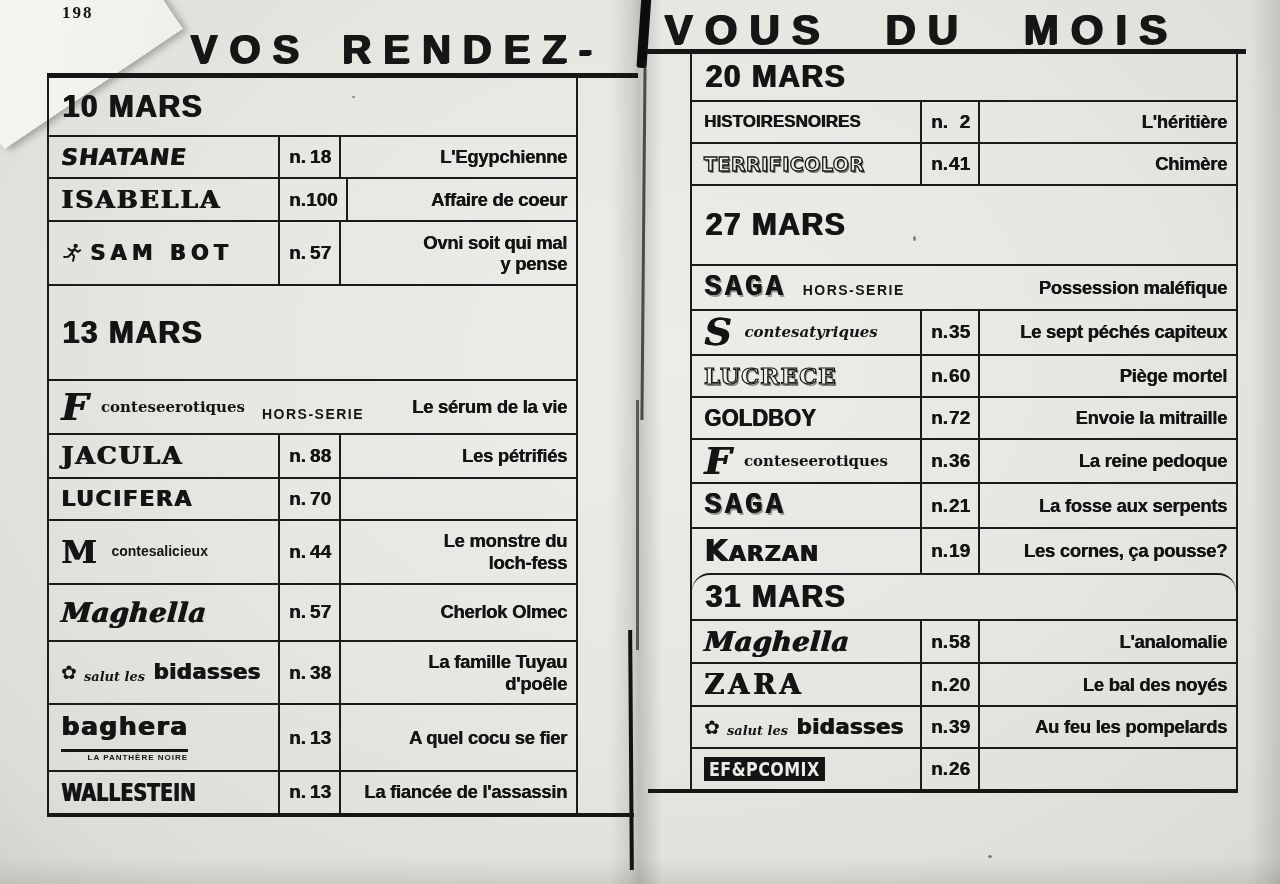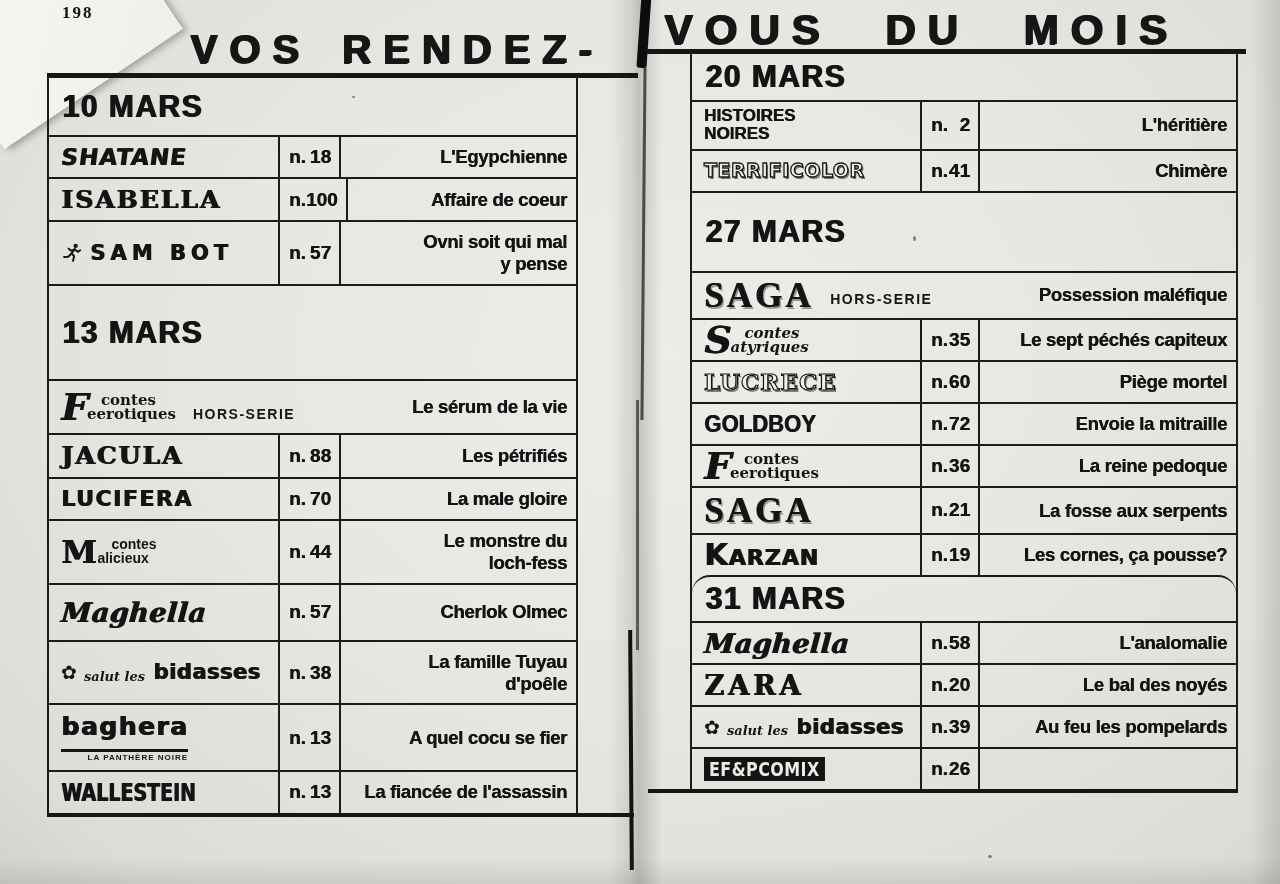--- a/index.html
+++ b/index.html
@@ -85,32 +85,32 @@
   .s-goldboy .logo-text{font-family:"Liberation Sans",sans-serif;font-size:24px;transform:scaleX(.92);
     transform-origin:left center;text-shadow:.9px 0 0;}
   .s-karzan .logo-text{font-family:"DejaVu Sans",sans-serif;font-size:22px;letter-spacing:1px;
     text-shadow:1.3px 0 0;display:block;}
   .s-karzan .logo-text::first-letter{font-size:30px;}
   .s-zara .logo-text{font-family:"DejaVu Serif",serif;font-size:27px;letter-spacing:4px;text-shadow:1.2px 0 0;}
   .s-terrificolor .logo-text{font-family:"DejaVu Sans",sans-serif;font-size:19px;letter-spacing:.5px;
     color:#f1efe9;-webkit-text-stroke:1.3px #141414;text-shadow:1.5px 1.5px 0 rgba(20,20,20,.55);}
   .s-lucrece .logo-text{font-family:"DejaVu Serif",serif;font-size:23px;letter-spacing:1px;
     color:#f1efe9;-webkit-text-stroke:1.2px #141414;text-shadow:1.5px 1.5px 0 rgba(20,20,20,.5);}
-  .s-saga .logo-text{font-family:Liberation Serif, serif;font-size:35px;letter-spacing:3px;
+  .s-saga .logo-text{font-family:Liberation Mono, monospace;font-size:29px;letter-spacing:3px;
     text-shadow:2px 2px 0 rgba(20,20,20,.4),.8px 0 0 #141414;}
   .s-efpcomix .logo-text{font-family:"DejaVu Sans",sans-serif;font-size:19px;background:#141414;
     color:#edebe5;padding:3px 6px 2px;transform:scaleX(.84);transform-origin:left center;letter-spacing:.5px;}
   .logo-wrap{display:flex;flex-direction:column;align-items:flex-start;}
   .s-baghera .logo-text{font-family:"DejaVu Sans",sans-serif;font-size:25px;letter-spacing:1.5px;
     text-shadow:1.3px 0 0;border-bottom:3px solid #141414;padding-bottom:10px;}
   .sub{font-family:"Liberation Sans",sans-serif;font-weight:bold;font-size:8px;letter-spacing:1px;
     align-self:flex-end;margin-top:1px;}
   .initial{font-family:"DejaVu Serif",serif;font-weight:bold;font-style:italic;font-size:38px;
     line-height:.75;text-shadow:1px 0 0;}
-  .stack{display:flex;flex-direction:column;font-family:"DejaVu Serif",serif;font-weight:bold;
+  .stack{display:flex;font-family:"DejaVu Serif",serif;font-weight:bold;
     font-size:15px;line-height:.95;}
   .stack .l0{margin-left:14px;}
   .s-fconteseerotiques .initial{margin-right:-8px;}
   .s-mcontesalicieux .initial{font-style:normal;font-size:32px;margin-right:-6px;}
   .s-mcontesalicieux .stack{font-family:"Liberation Sans",sans-serif;font-size:14px;}
   .s-scontesatyriques .initial{margin-right:-8px;}
   .s-scontesatyriques .stack{font-style:italic;}
   .s-histoiresnoires .stack{font-family:"Liberation Sans",sans-serif;font-size:17px;line-height:1.08;
     text-shadow:.6px 0 0;}
   .s-histoiresnoires .stack .l0{margin-left:0;}
@@ -226,23 +226,20 @@
         </div>
       </div>
       <div class="row entry-row s-lucifera">
         <div class="cell logo">
           <span class="logo-text">LUCIFERA</span>
         </div>
         <div class="cell num">
           <span class="np">n.</span>
           <span class="nv">70</span>
         </div>
-        <div class="cell title">
-          <span class="ttl">La male gloire</span>
-        </div>
       </div>
       <div class="row entry-row s-mcontesalicieux">
         <div class="cell logo">
           <span class="initial">M</span>
           <span class="stack">
             <span class="l0">contes</span>
             <span class="l1">alicieux</span>
           </span>
         </div>
         <div class="cell num">

